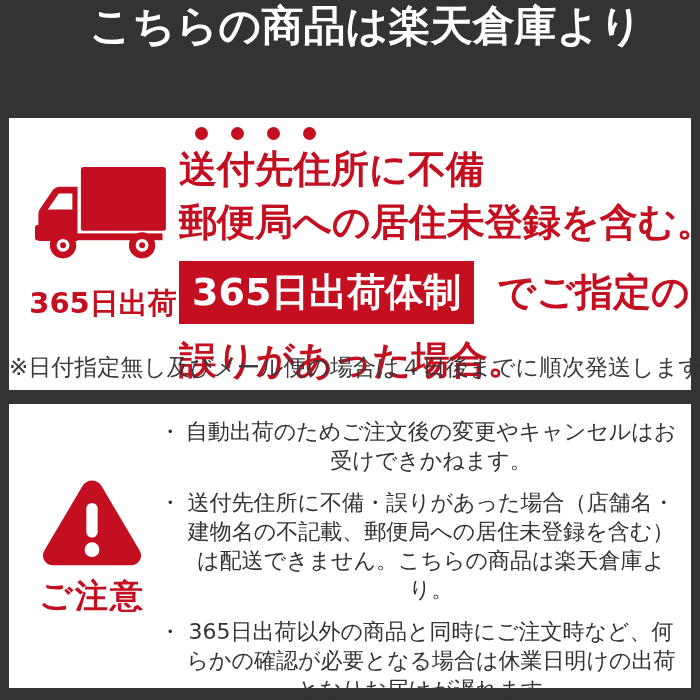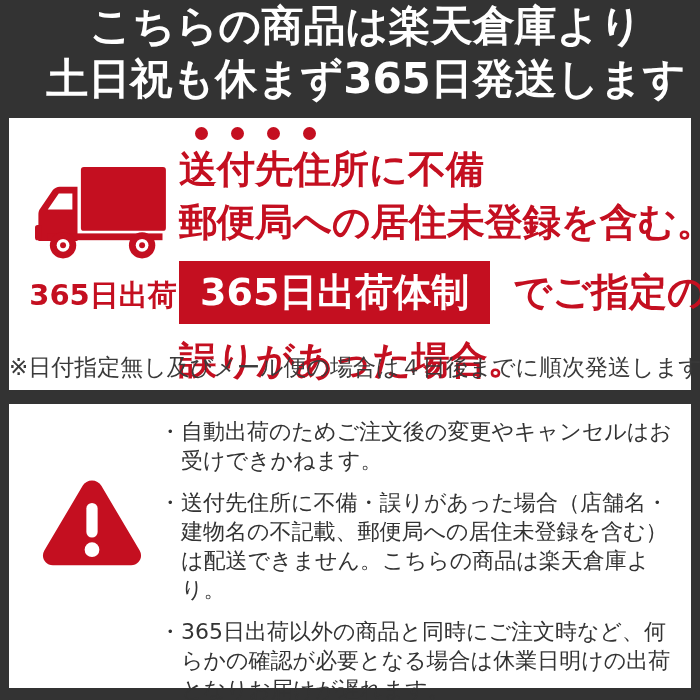--- a/index.html
+++ b/index.html
@@ -23,50 +23,49 @@
   }
   
   .panel{
     position:absolute;left:9px;right:9px;background:var(--panel);
   }
   .panel-shipping{top:118px;height:272px;}
   .panel-caution{top:404px;height:284px;}
   
   .truck-block{position:absolute;left:18px;top:44px;width:152px;text-align:center;}
   .truck-block svg{width:136px;height:102px;display:block;margin:0 auto;}
-  .truck-label{color:var(--red);font-size:29px;font-weight:600;margin-top:12px;white-space:nowrap;}
+  .truck-label{color:var(--red);font-size:29px;font-weight:600;margin-top:20px;white-space:nowrap;}
   .ship-text{position:absolute;left:170px;top:6px;}
   .dots-row{display:flex;gap:23px;margin:3px 0 3px 16px;height:13px;}
   .dot{width:13px;height:13px;border-radius:50%;background:var(--red);}
   .ship-line{color:var(--red);font-size:38px;font-weight:bold;line-height:1.4;white-space:nowrap;}
   .box-row{display:flex;align-items:center;margin:5px 0 2px 0;}
   .highlight-box{
-    background:var(--red);color:#ffffff;padding:6px 21px;
+    background:var(--red);color:#ffffff;padding:6px 13px;
     font-size:38px;font-weight:bold;margin-right:11px;white-space:nowrap;text-align:right;
   }
   .box-row .ship-line{margin:12px;}
   .ship-note{
     position:absolute;left:0;right:0;bottom:7px;text-align:center;
     color:#3a3a3a;font-size:23px;white-space:nowrap;
   }
   
   .warn-block{position:absolute;left:18px;top:72px;width:130px;text-align:center;}
   .warn-block svg{width:104px;height:92px;display:block;margin:0 auto;}
   .warn-label{color:var(--red);font-size:33px;font-weight:bold;margin-top:6px;letter-spacing:2px;white-space:nowrap;}
   .caution-list{position:absolute;left:150px;top:13px;right:10px;list-style:none;margin:0;padding:0;}
   .caution-list li{display:flex;color:#333333;font-size:22px;line-height:1.32;margin-bottom:13px;}
   .bullet{flex:0 0 auto;}
-  .li-text{flex:1 1 auto;}
+  .li-text{flex:1 1 auto;text-align:center;}
 </style>
 </head>
 <body>
 
 <div class="top-banner">
   <div>こちらの商品は楽天倉庫より</div>
-  <div>土日祝も休まず365日発送します</div>
 </div>
 
 <div class="panel panel-shipping">
   <div class="truck-block">
     <span>
       <svg viewBox="0 0 320 240" aria-hidden="true">
         <g fill="#c40f20">
           <rect x="108" y="12" width="200" height="150" rx="7"></rect>
           <path d="M100 58 H58 C52 58 46 61 42 66 L12 110 C9 114 8 119 8 124 V186 H100 Z"></path>
           <rect x="0" y="148" width="16" height="36" rx="6"></rect>
@@ -105,20 +104,21 @@
 
 <div class="panel panel-caution">
   <div class="warn-block">
     <span>
       <svg viewBox="0 0 120 104" aria-hidden="true">
         <path d="M60 4 C64.5 4 68.5 6.3 70.8 10.2 L115 85 C119.5 92.6 114 102 105.2 102 H14.8 C6 102 0.5 92.6 5 85 L49.2 10.2 C51.5 6.3 55.5 4 60 4 Z" fill="#c40f20"></path>
         <rect x="53.5" y="30" width="13" height="40" rx="6.5" fill="#ffffff"></rect>
         <circle cx="60" cy="84" r="8.5" fill="#ffffff"></circle>
       </svg>
     </span>
+    <div class="warn-label">ご注意</div>
   </div>
 
   <ul class="caution-list">
     <li>
       <span class="bullet">・</span>
       <span class="li-text">自動出荷のためご注文後の変更やキャンセルはお受けできかねます。</span>
     </li>
     <li>
       <span class="bullet">・</span>
       <span class="li-text">送付先住所に不備・誤りがあった場合（店舗名・建物名の不記載、郵便局への居住未登録を含む）は配送できません。こちらの商品は楽天倉庫より。</span>

